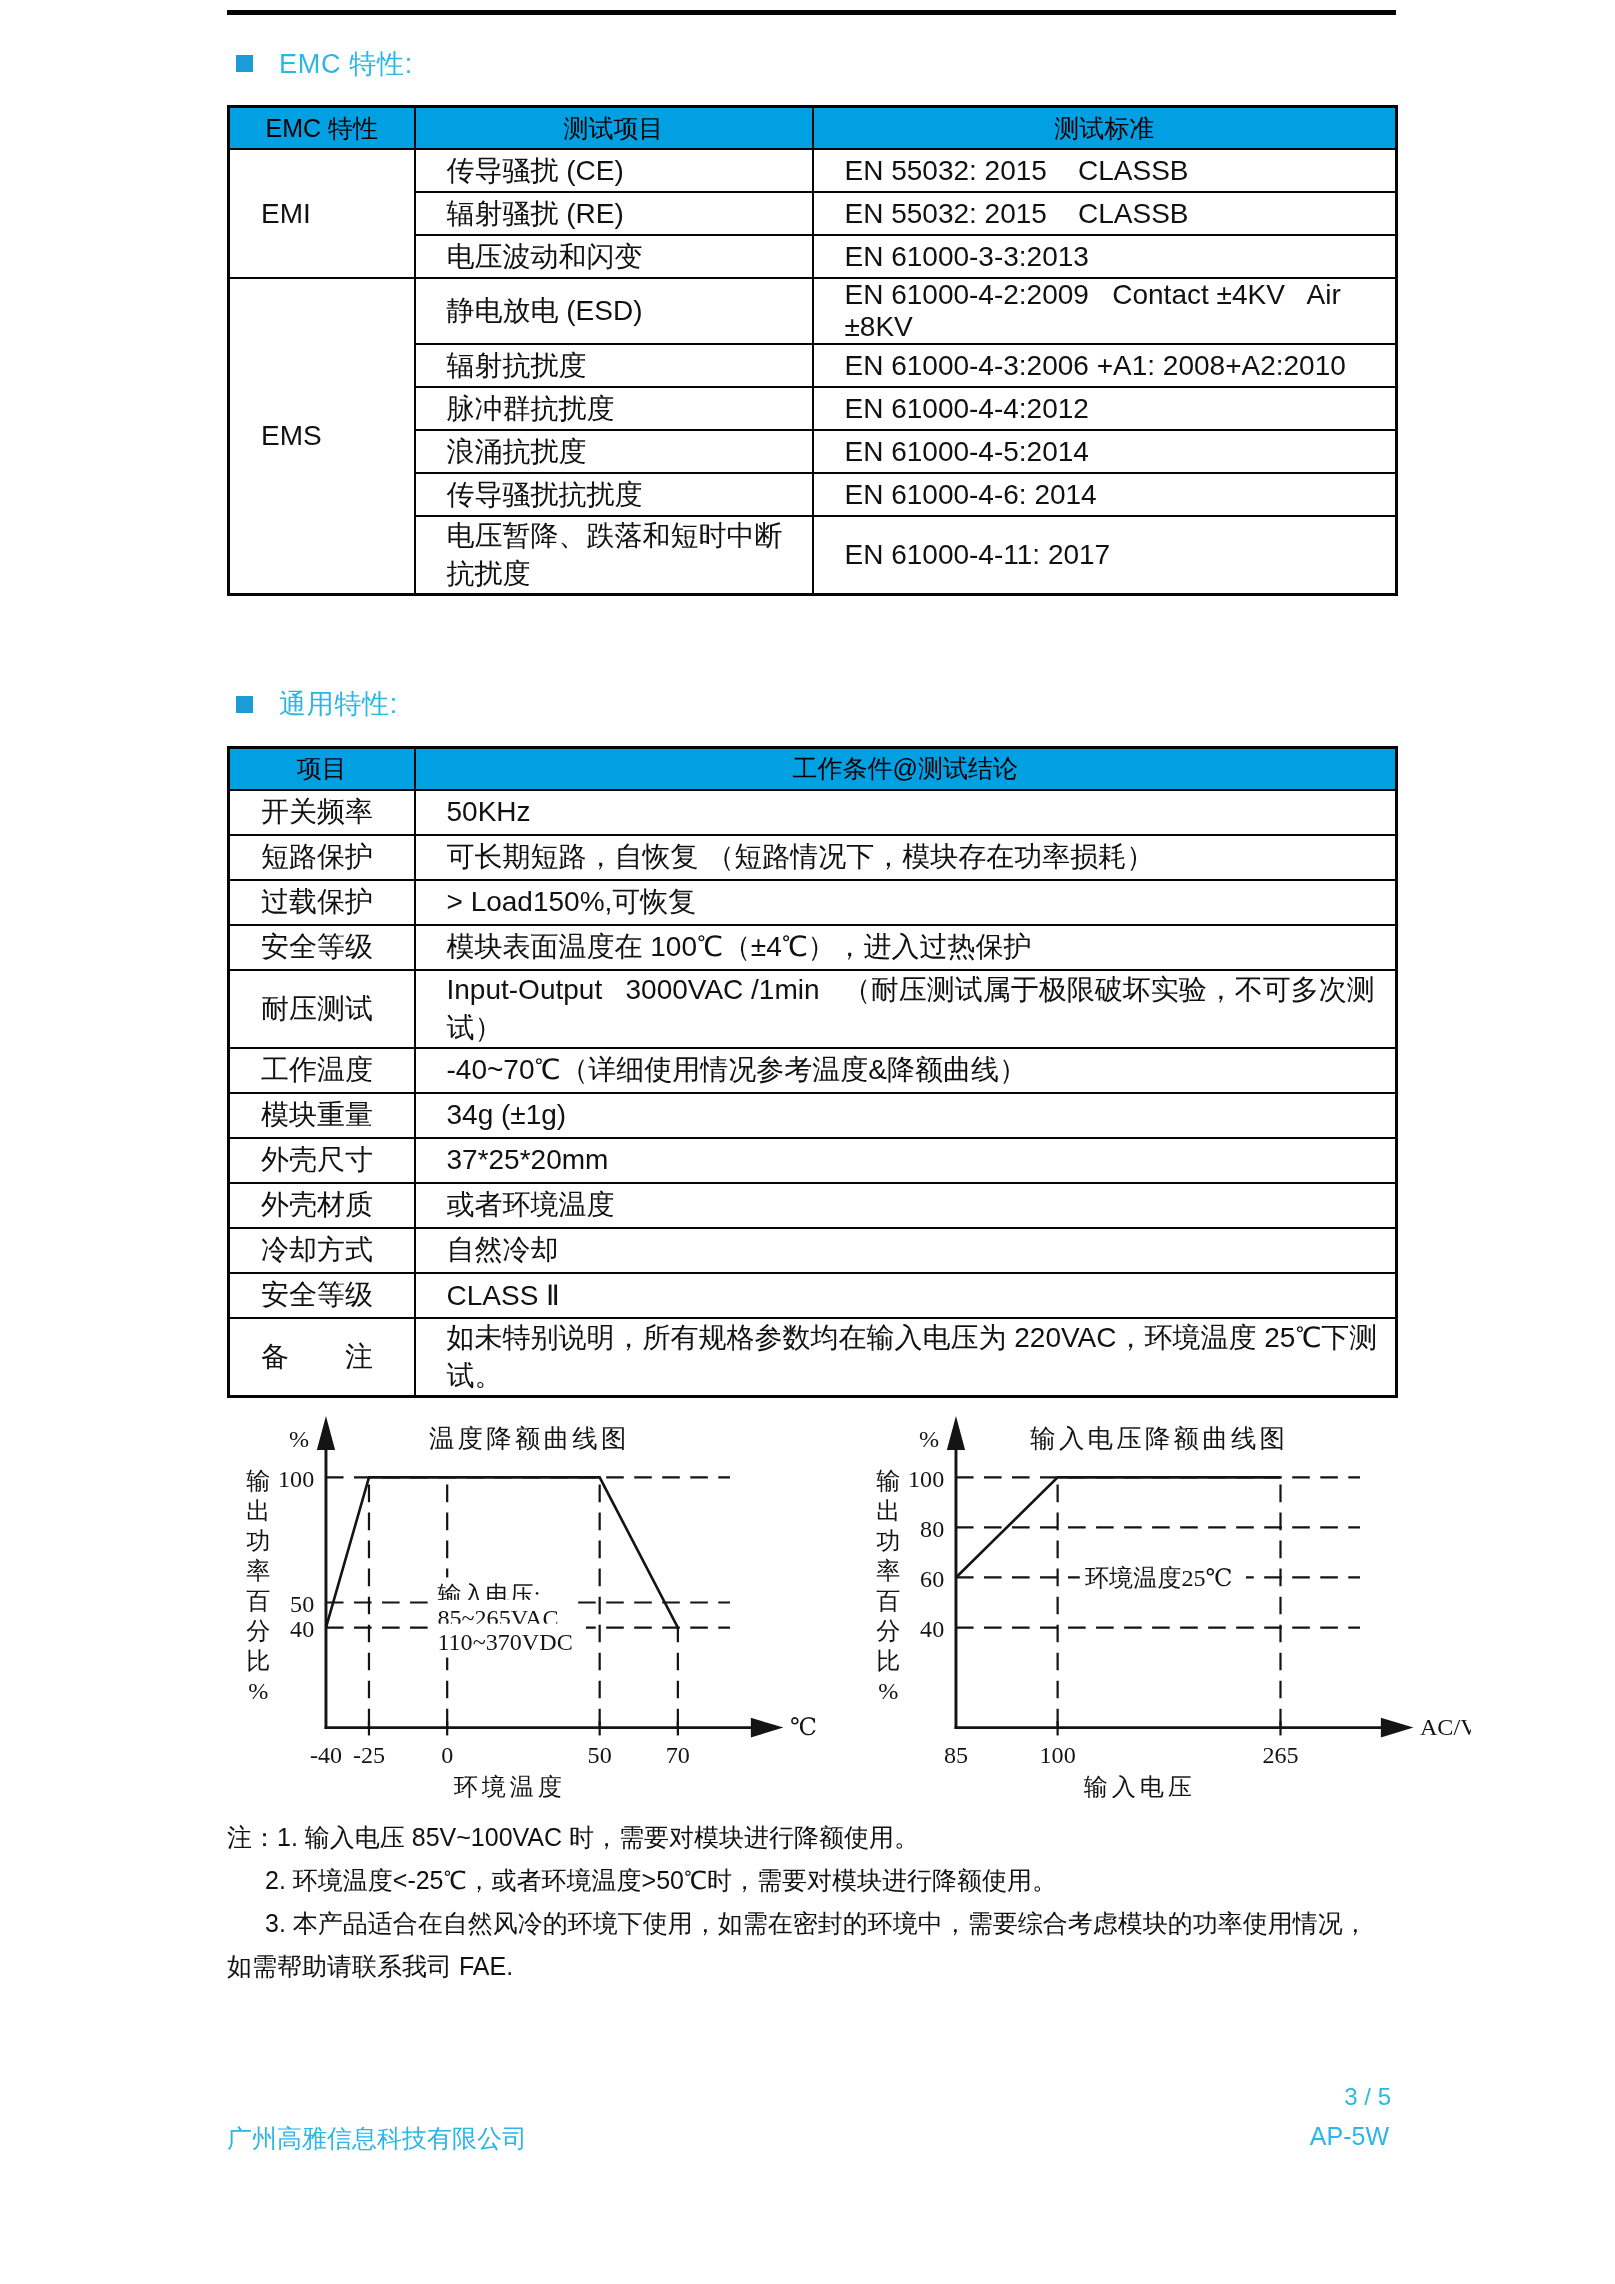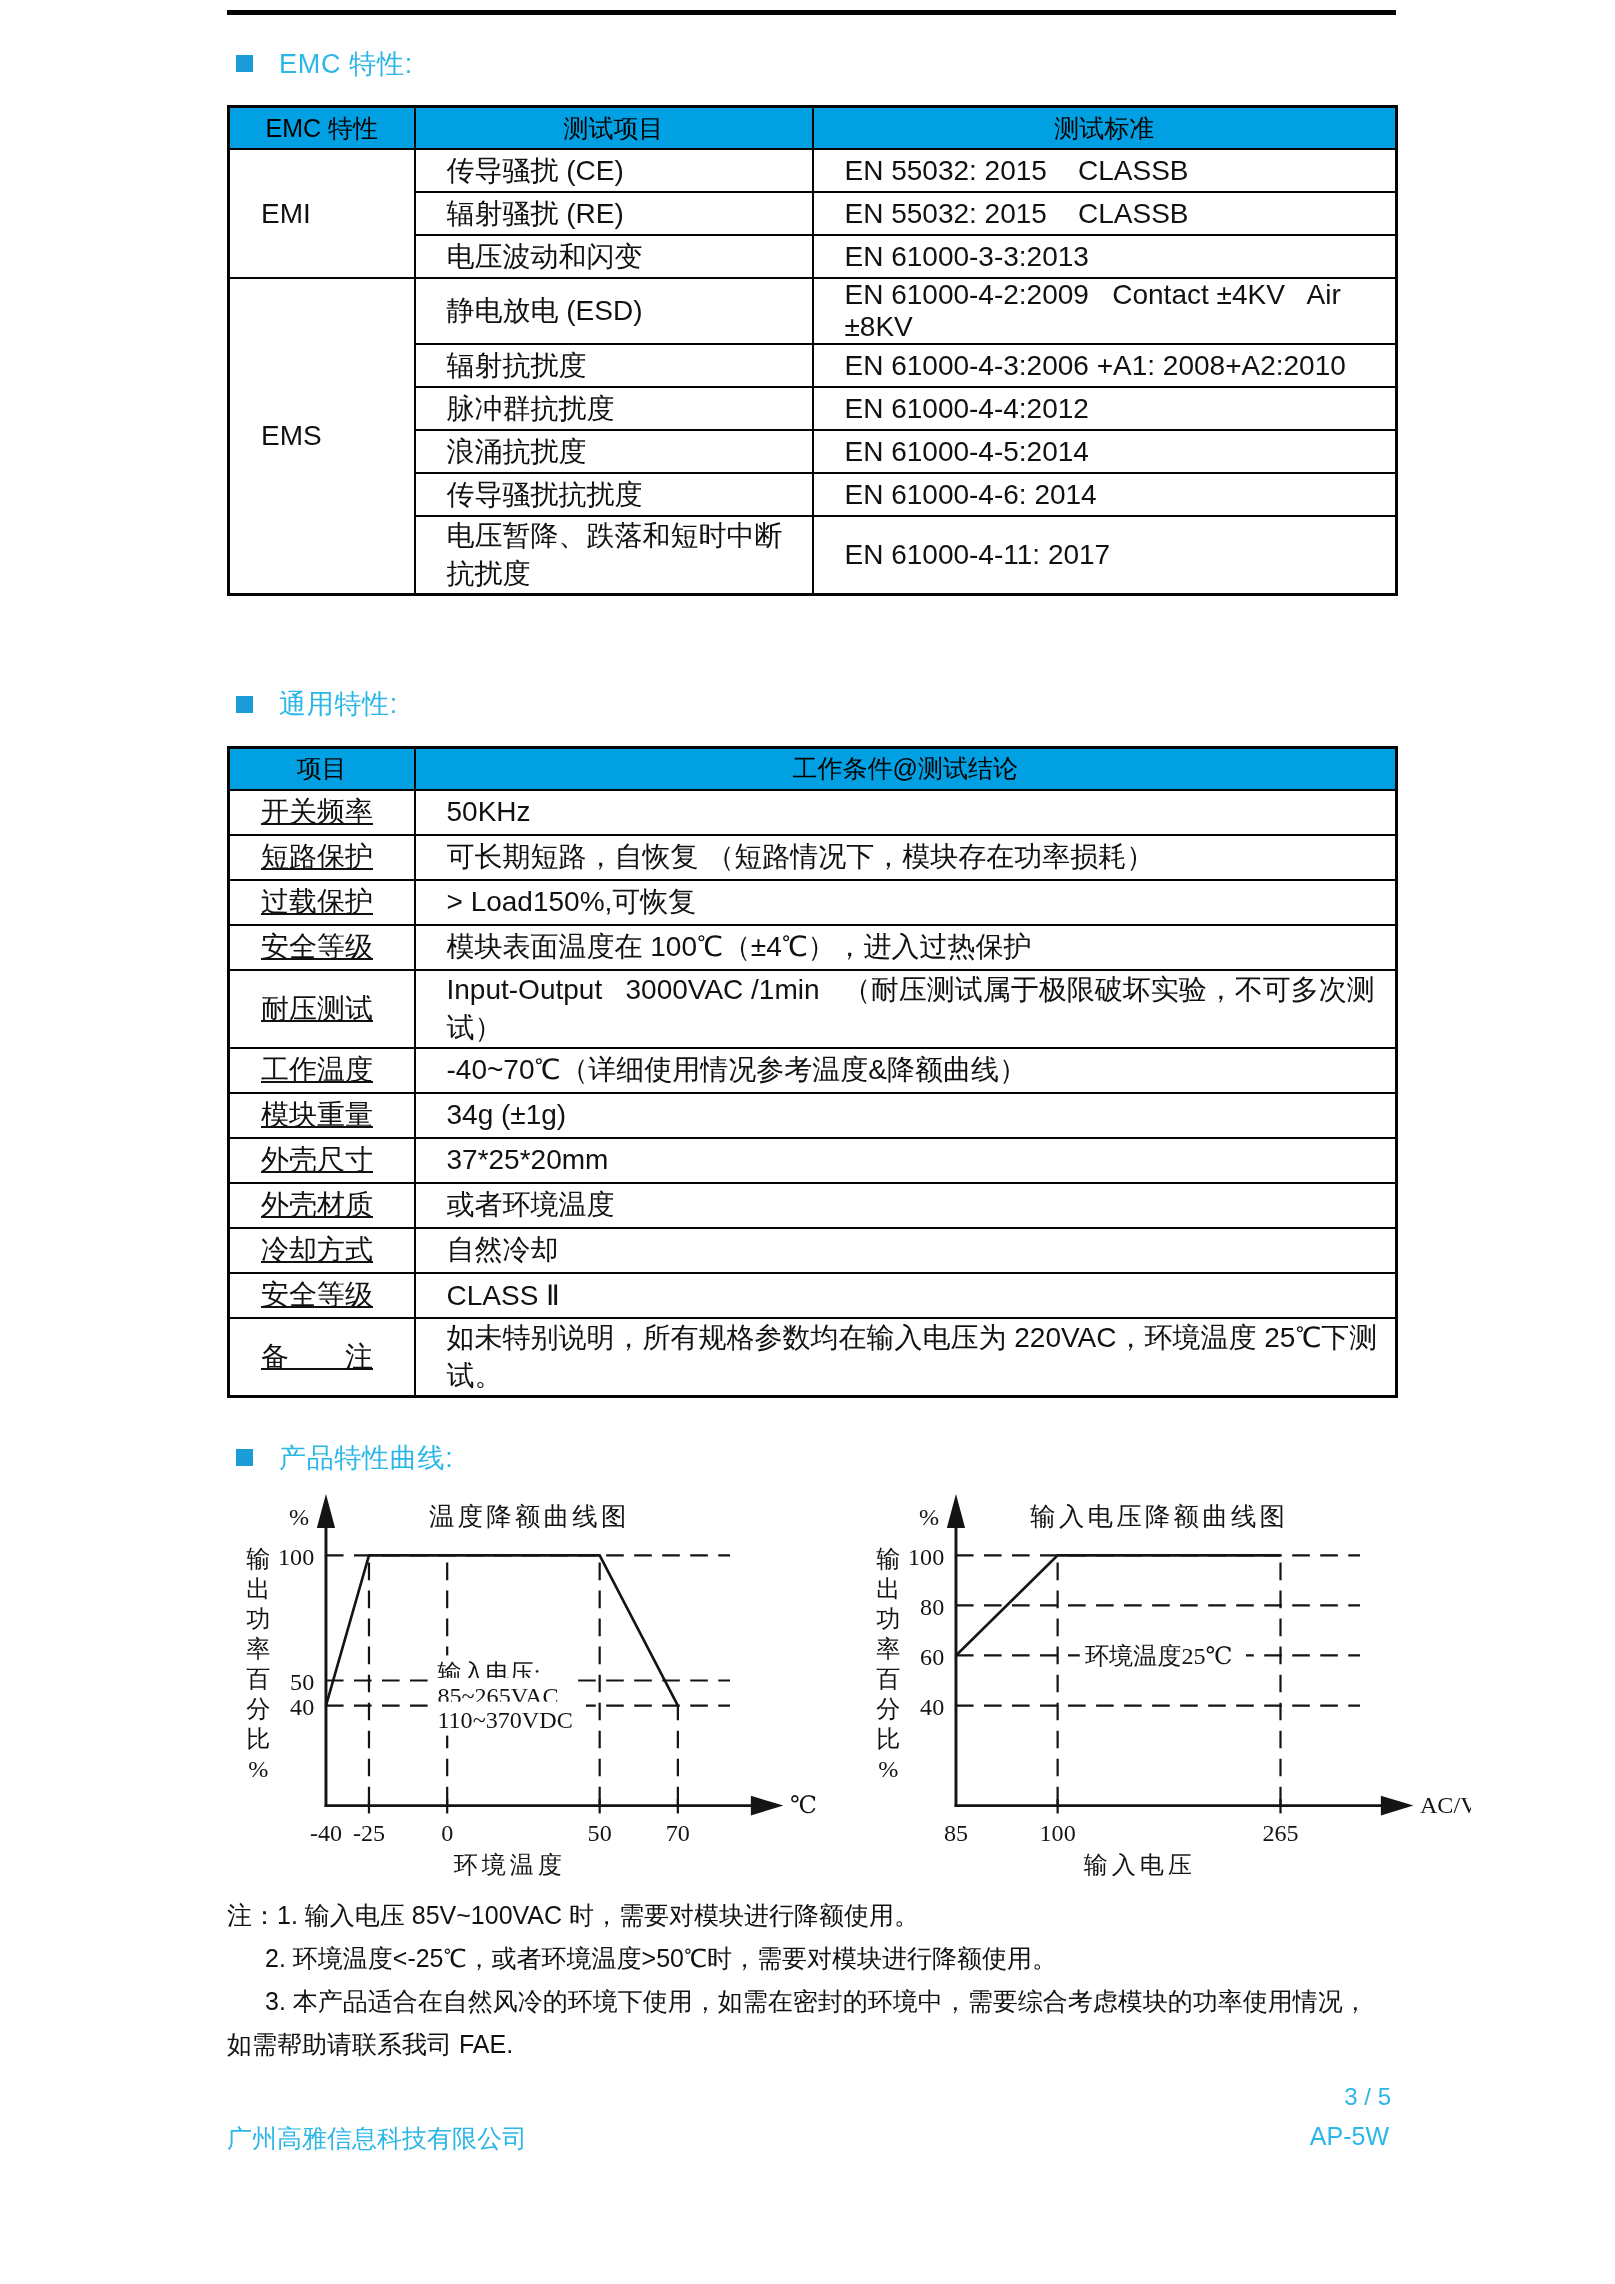--- a/index.html
+++ b/index.html
@@ -30,21 +30,21 @@
     background:var(--thbg); color:#000; font-weight:400; font-size:25px;
     height:40px; border:2px solid #050505; text-align:center; padding:0;
   }
   table.tbl td{
     border:2px solid #050505; font-size:28px; color:#111; padding:0 9px 0 31px;
     white-space:pre-wrap; vertical-align:middle; text-align:left;
   }
   table.emc td{ height:41px; }
   table.gen td{ height:43px; }
   td.cat{ text-align:center; padding:0; font-size:25px; }
-  td.itemc{ text-align:center; padding:0 3.9px;text-decoration:underline; }
+  td.itemc{ text-align:center; padding:0 3.9px; }
   
   .charts{ display:flex; margin:9px 0 0 228px; gap:17px; }
   svg.chart{ display:block; }
   .ct{ font-family:"Liberation Serif","DejaVu Serif",serif; font-size:37px; fill:#141414; }
   .ctt{ font-family:"Liberation Serif","DejaVu Serif",serif; font-size:39px; fill:#141414; }
   
   .notes{ margin:18px 183px 0 227px; font-size:25px; line-height:43px; color:#111; }
   .notes .indent{ padding-left:38px; }
   
   .pagenum{ position:absolute; top:2083px; right:225px; font-size:24px; color:var(--accent); }
@@ -181,24 +181,20 @@
           <td class="itemc">安全等级</td>
           <td>CLASS Ⅱ</td>
         </tr>
         <tr>
           <td class="itemc">备　　注</td>
           <td>如未特别说明，所有规格参数均在输入电压为 220VAC，环境温度 25℃下测试。</td>
         </tr>
       </tbody>
   </table>
 
-  <div class="section-title st-curves">
-    <span class="bullet"></span>
-    <span class="stitle">产品特性曲线:</span>
-  </div>
 
   <div class="charts">
     <svg id="chart-0" class="chart" width="613" height="391" viewBox="0 0 940 600">
         <line x1="150" y1="108" x2="770" y2="108" stroke="#141414" stroke-width="3.4" stroke-dasharray="27 16"></line>
         <line x1="150" y1="300" x2="770" y2="300" stroke="#141414" stroke-width="3.4" stroke-dasharray="27 16"></line>
         <line x1="150" y1="338.4" x2="770" y2="338.4" stroke="#141414" stroke-width="3.4" stroke-dasharray="27 16"></line>
         <line x1="216" y1="490" x2="216" y2="108" stroke="#141414" stroke-width="3.4" stroke-dasharray="27 16"></line>
         <line x1="336" y1="490" x2="336" y2="108" stroke="#141414" stroke-width="3.4" stroke-dasharray="27 16"></line>
         <line x1="570" y1="490" x2="570" y2="108" stroke="#141414" stroke-width="3.4" stroke-dasharray="27 16"></line>
         <line x1="690" y1="490" x2="690" y2="338.4" stroke="#141414" stroke-width="3.4" stroke-dasharray="27 16"></line>

